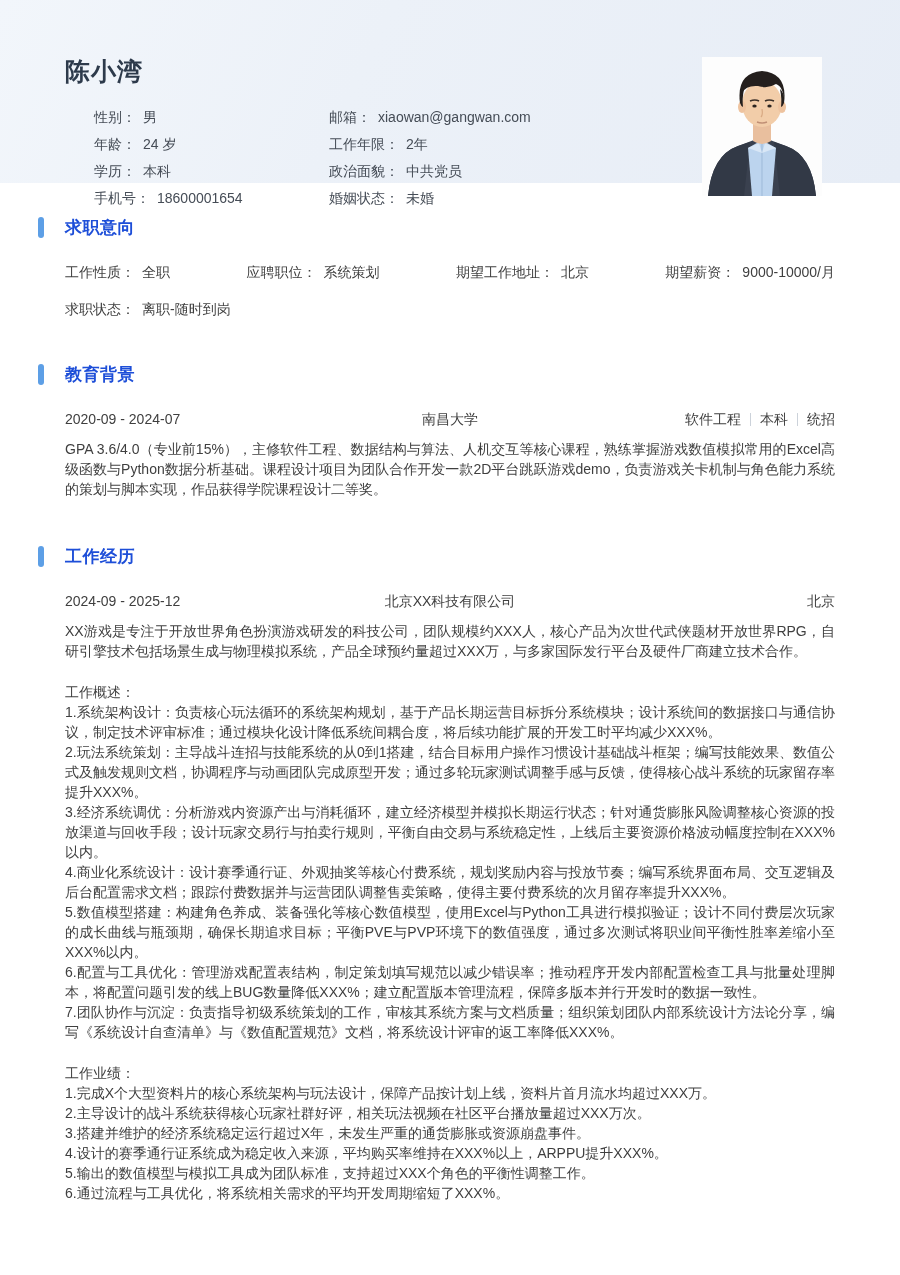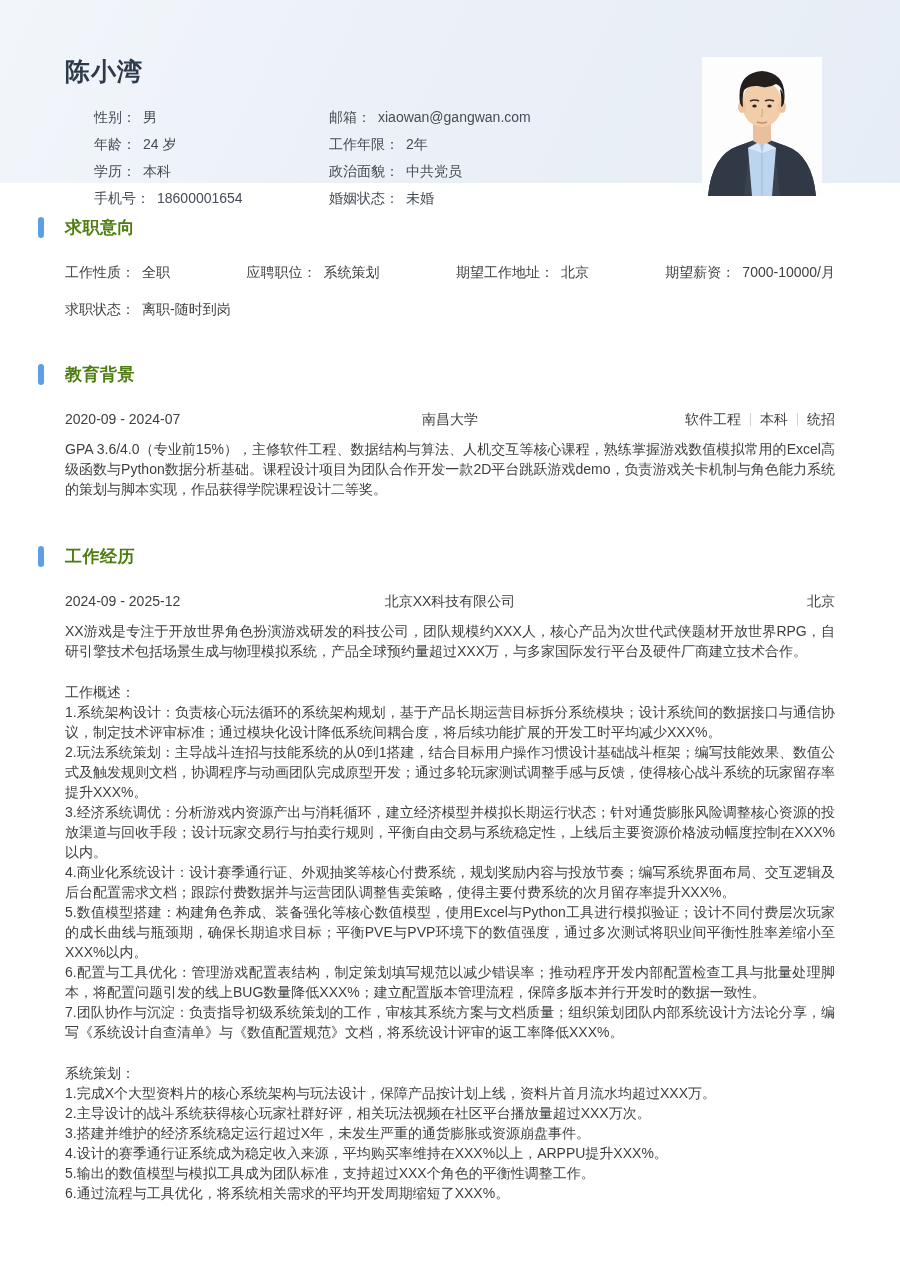--- a/index.html
+++ b/index.html
@@ -30,21 +30,21 @@
     position:absolute; top:57px; right:78px;
     width:120px; height:139px; background:#fdfdfd; overflow:hidden;
   }
   
   main { padding:0 65px 16px 65px; }
   .section-header { display:flex; align-items:center; margin-top:33px; }
   .accent-bar {
     width:6px; height:21px; border-radius:3px;
     background:#5d9fe6; margin-left:-27px; margin-right:21px; flex:none;
   }
-  .section-title { font-size:17px; font-weight:bold; color:#4d7c0f; letter-spacing:0.5px; }
+  .section-title { font-size:17px; font-weight:bold; color:#1d4ed8; letter-spacing:0.5px; }
   .gap-lg { margin-top:46px; }
 
   .ji-row { display:flex; justify-content:space-between; margin-top:25px; line-height:16px; }
   .ji-row2 { margin-top:21px; }
   .field { display:flex; }
   .field .label { margin-right:7px; white-space:nowrap; }
 
   .meta-row {
     display:grid; grid-template-columns:1fr auto 1fr;
     margin-top:25px; line-height:17px; align-items:center;
@@ -155,21 +155,21 @@
       <div class="field">
         <span class="label">应聘职位：</span>
         <span class="value">系统策划</span>
       </div>
       <div class="field">
         <span class="label">期望工作地址：</span>
         <span class="value">北京</span>
       </div>
       <div class="field">
         <span class="label">期望薪资：</span>
-        <span class="value">7000-10000/月</span>
+        <span class="value">9000-10000/月</span>
       </div>
     </div>
     <div class="ji-row ji-row2" style="justify-content:flex-start;">
       <div class="field">
         <span class="label">求职状态：</span>
         <span class="value">离职-随时到岗</span>
       </div>
     </div>
   </section>
 
@@ -205,21 +205,21 @@
       <p>1.系统架构设计：负责核心玩法循环的系统架构规划，基于产品长期运营目标拆分系统模块；设计系统间的数据接口与通信协议，制定技术评审标准；通过模块化设计降低系统间耦合度，将后续功能扩展的开发工时平均减少XXX%。</p>
       <p>2.玩法系统策划：主导战斗连招与技能系统的从0到1搭建，结合目标用户操作习惯设计基础战斗框架；编写技能效果、数值公式及触发规则文档，协调程序与动画团队完成原型开发；通过多轮玩家测试调整手感与反馈，使得核心战斗系统的玩家留存率提升XXX%。</p>
       <p>3.经济系统调优：分析游戏内资源产出与消耗循环，建立经济模型并模拟长期运行状态；针对通货膨胀风险调整核心资源的投放渠道与回收手段；设计玩家交易行与拍卖行规则，平衡自由交易与系统稳定性，上线后主要资源价格波动幅度控制在XXX%以内。</p>
       <p>4.商业化系统设计：设计赛季通行证、外观抽奖等核心付费系统，规划奖励内容与投放节奏；编写系统界面布局、交互逻辑及后台配置需求文档；跟踪付费数据并与运营团队调整售卖策略，使得主要付费系统的次月留存率提升XXX%。</p>
       <p>5.数值模型搭建：构建角色养成、装备强化等核心数值模型，使用Excel与Python工具进行模拟验证；设计不同付费层次玩家的成长曲线与瓶颈期，确保长期追求目标；平衡PVE与PVP环境下的数值强度，通过多次测试将职业间平衡性胜率差缩小至XXX%以内。</p>
       <p>6.配置与工具优化：管理游戏配置表结构，制定策划填写规范以减少错误率；推动程序开发内部配置检查工具与批量处理脚本，将配置问题引发的线上BUG数量降低XXX%；建立配置版本管理流程，保障多版本并行开发时的数据一致性。</p>
       <p>7.团队协作与沉淀：负责指导初级系统策划的工作，审核其系统方案与文档质量；组织策划团队内部系统设计方法论分享，编写《系统设计自查清单》与《数值配置规范》文档，将系统设计评审的返工率降低XXX%。</p>
     </div>
 
     <div class="block">
-      <p>系统策划：</p>
+      <p>工作业绩：</p>
       <p>1.完成X个大型资料片的核心系统架构与玩法设计，保障产品按计划上线，资料片首月流水均超过XXX万。</p>
       <p>2.主导设计的战斗系统获得核心玩家社群好评，相关玩法视频在社区平台播放量超过XXX万次。</p>
       <p>3.搭建并维护的经济系统稳定运行超过X年，未发生严重的通货膨胀或资源崩盘事件。</p>
       <p>4.设计的赛季通行证系统成为稳定收入来源，平均购买率维持在XXX%以上，ARPPU提升XXX%。</p>
       <p>5.输出的数值模型与模拟工具成为团队标准，支持超过XXX个角色的平衡性调整工作。</p>
       <p>6.通过流程与工具优化，将系统相关需求的平均开发周期缩短了XXX%。</p>
 
     </div>
 
   </section>

